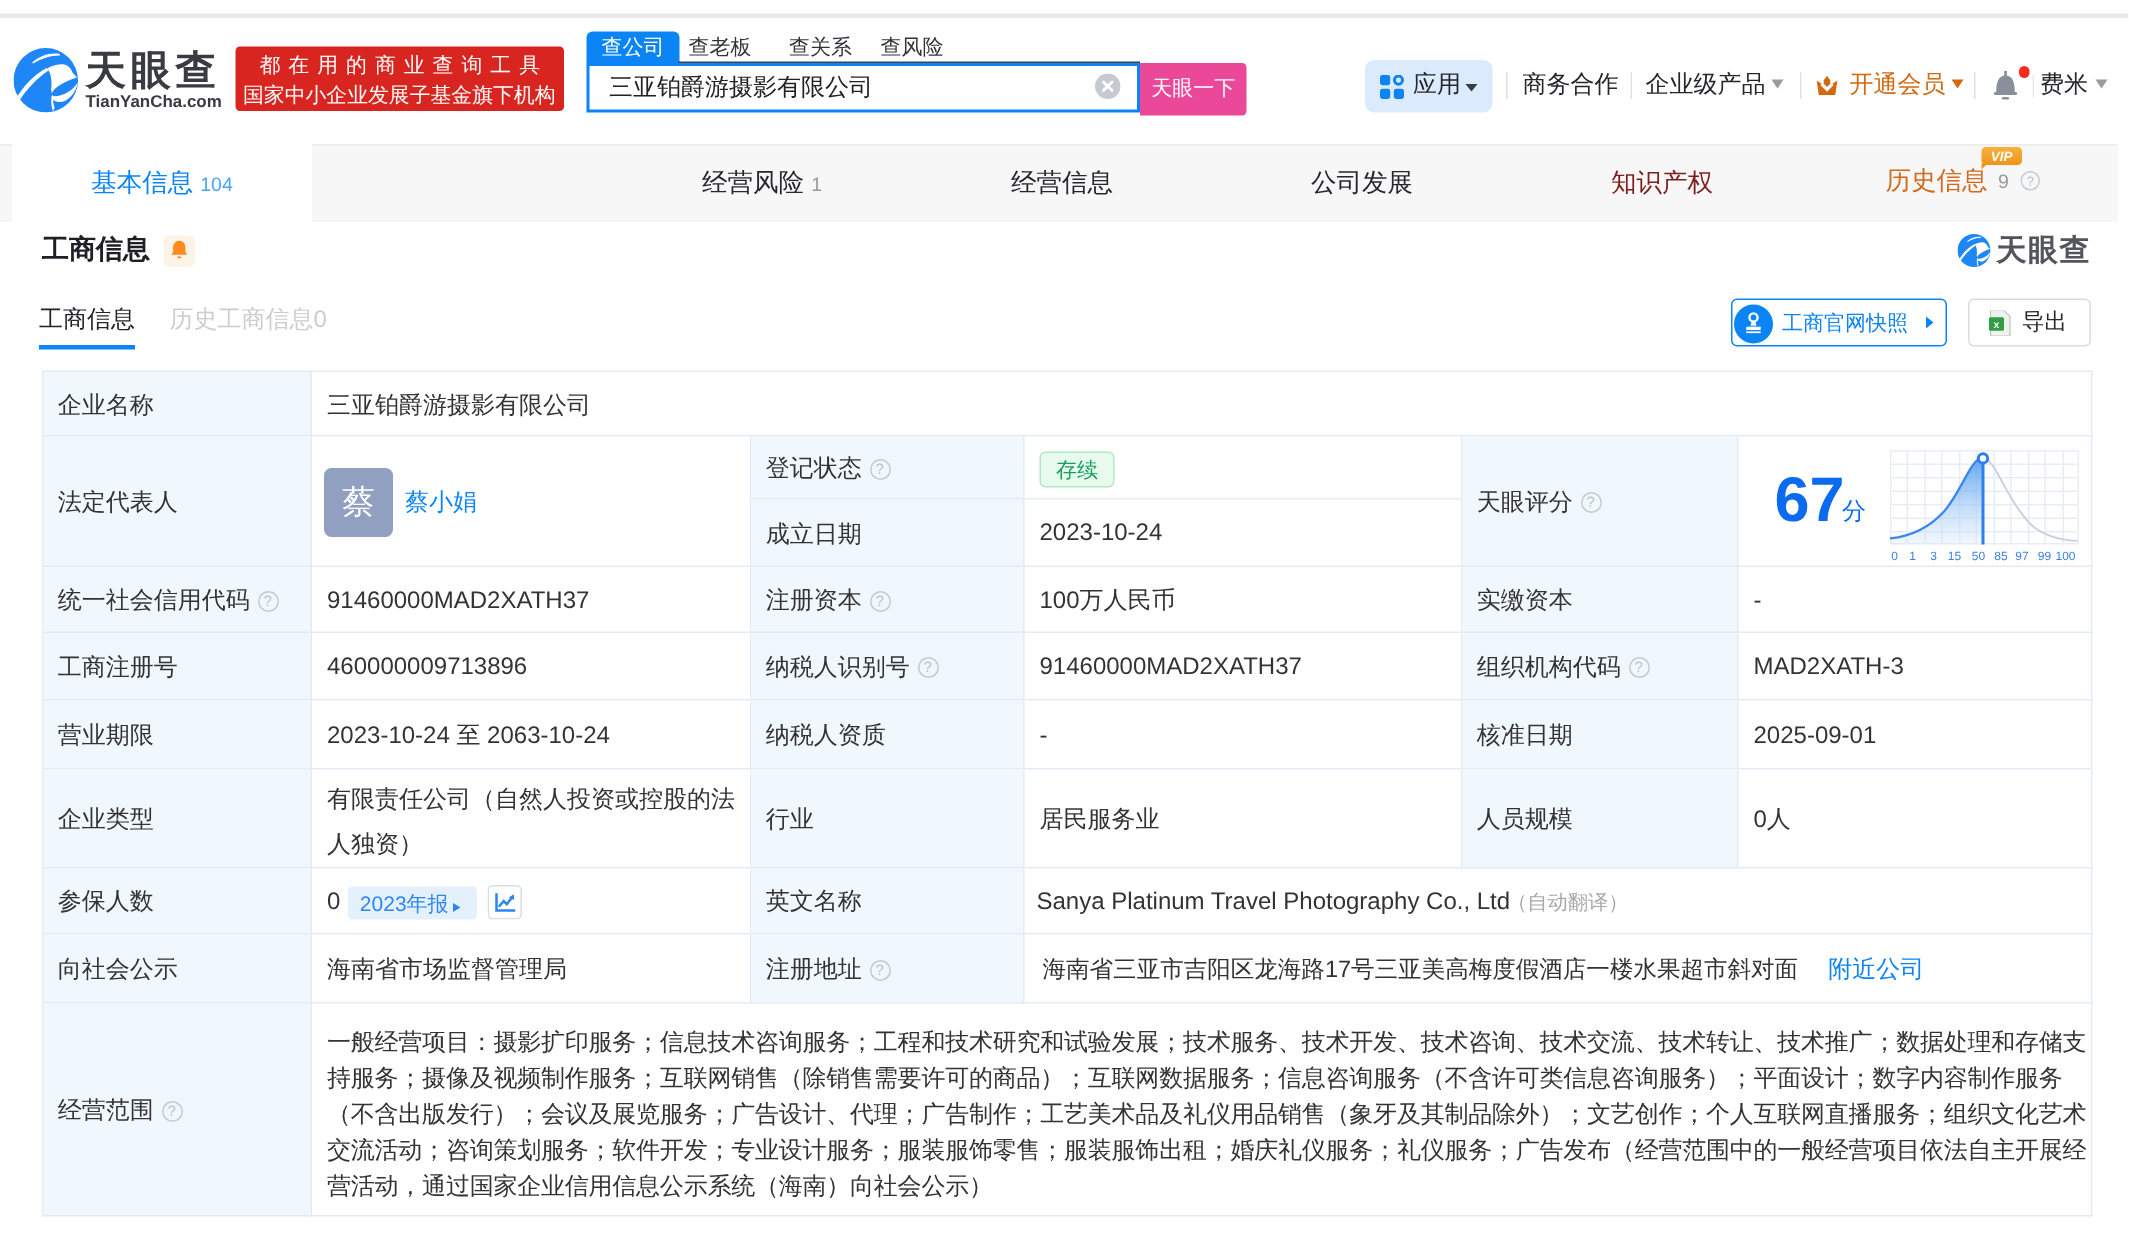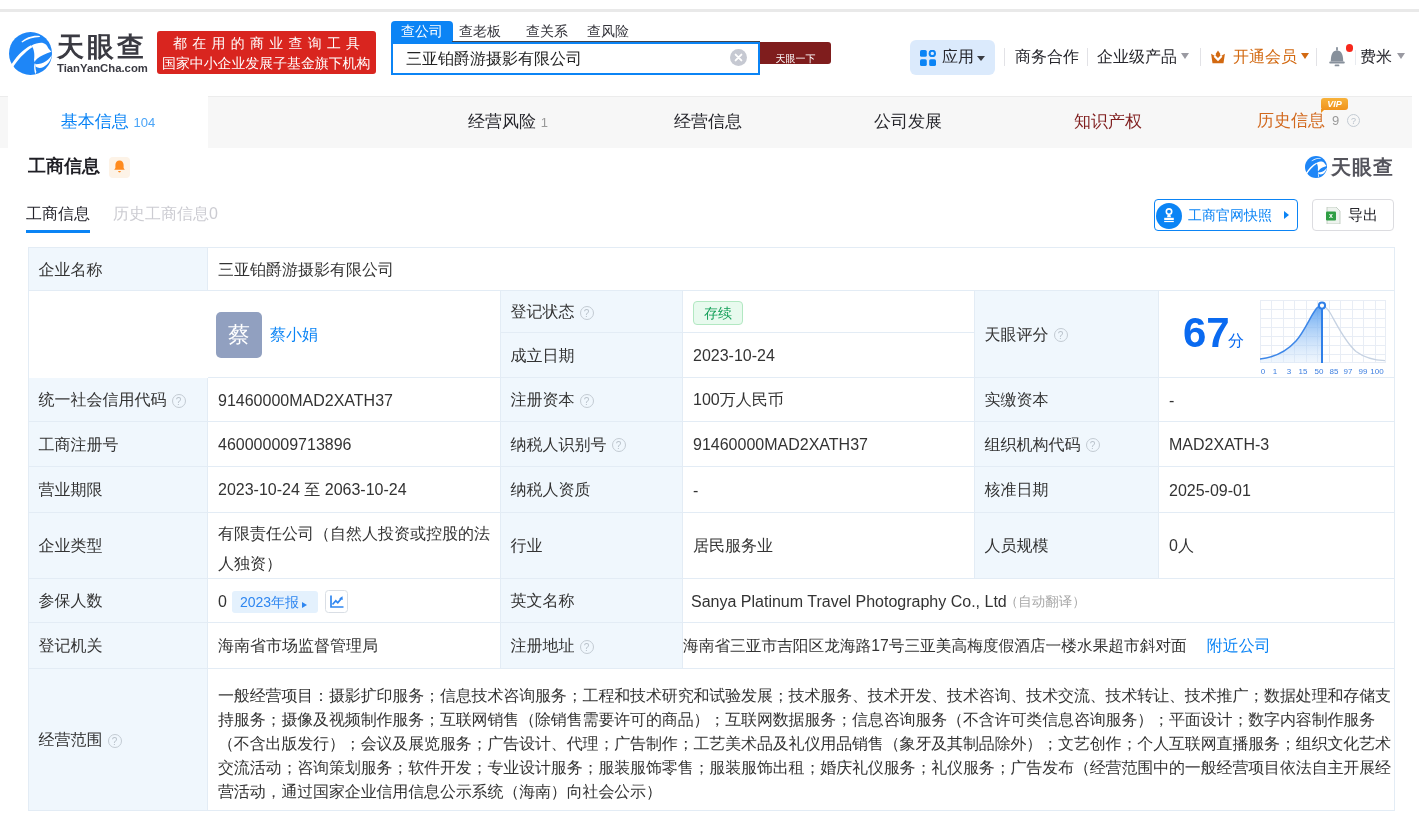--- a/index.html
+++ b/index.html
@@ -37,21 +37,21 @@
 <div class="abs" style="left:459px;top:21px;height:21px;font-size:14px;color:#33333a;line-height:21px">查老板</div>
 <div class="abs" style="left:526px;top:21px;height:21px;font-size:14px;color:#33333a;line-height:21px">查关系</div>
 <div class="abs" style="left:587px;top:21px;height:21px;font-size:14px;color:#33333a;line-height:21px">查风险</div>
 <div class="abs" style="left:452px;top:41px;width:308px;height:1.4px;background:#43444a"></div>
 
 <div class="abs" style="left:391px;top:42px;width:369px;height:33px;border:2px solid #0b84f5;background:#fff;font-size:16px;color:#222;line-height:29px;padding-left:13px">三亚铂爵游摄影有限公司</div>
 <svg class="abs" style="left:730px;top:49px" width="17" height="17" viewBox="0 0 17 17">
       <circle cx="8.5" cy="8.5" r="8.5" fill="#c6c9d2"></circle>
       <path d="M5.6,5.6 L11.4,11.4 M11.4,5.6 L5.6,11.4" stroke="#fff" stroke-width="1.9" stroke-linecap="round"></path>
     </svg>
-<div class="abs" style="left:760px;top:42px;width:71px;height:22px;background:#7f1d1d;border-radius:0 3px 3px 0;color:#fff;font-size:10px;text-align:center;line-height:33px">天眼一下</div>
+<div class="abs" style="left:760px;top:42px;width:71px;height:35px;background:#ec4899;border-radius:0 3px 3px 0;color:#fff;font-size:14px;text-align:center;line-height:33px">天眼一下</div>
 
 <div class="abs" style="left:910px;top:40px;width:85px;height:35px;background:#dbeafc;border-radius:6px"></div>
 <svg class="abs" style="left:920px;top:50px" width="16" height="16" viewBox="0 0 16 16">
  <rect x="0" y="0" width="6.8" height="6.8" rx="1.6" fill="#0b84f5"></rect>
  <circle cx="12.3" cy="3.4" r="2.7" fill="none" stroke="#0b84f5" stroke-width="2"></circle>
  <rect x="0" y="9.2" width="6.8" height="6.8" rx="1.6" fill="#0b84f5"></rect>
  <rect x="9.2" y="9.2" width="6.8" height="6.8" rx="1.6" fill="#0b84f5"></rect>
 </svg>
 <div class="abs" style="left:942px;top:47px;font-size:16px;color:#26262c;line-height:20px">应用</div>
 <div class="abs" style="left:977px;top:56px;width:0;height:0;border:4px solid transparent;border-top:5.5px solid #3a3c42"></div>
@@ -127,20 +127,21 @@
  <path d="M1,0 h9 l4,4 v13 h-13 Z" fill="#eef3ee" stroke="#b9c7b9" stroke-width=".8"></path>
  <rect x="0" y="4.5" width="10" height="9" rx="1" fill="#2f9e44"></rect>
  <text x="5" y="11.4" font-size="7" font-weight="bold" fill="#fff" text-anchor="middle" font-family="Liberation Sans">x</text>
 </svg>
 <div class="abs" style="left:1348px;top:199px;font-size:15px;color:#26262c;line-height:32px">导出</div>
 
 <div class="abs" id="tblc" style="left:28px;top:247px;width:1367px;height:564px">
 <div class="tc lb" style="left:0;top:0;width:179px;height:43px">企业名称</div>
 <div class="tc vl" style="left:179px;top:0;width:1187px;height:43px">三亚铂爵游摄影有限公司</div>
 
+<div class="tc lb" style="left:0;top:43px;width:179px;height:87px">法定代表人</div>
 <div class="tc vl" style="left:179px;top:43px;width:293px;height:87px">
         <span style="display:inline-block;margin-left:-2px;width:46px;height:46px;background:#91a0c0;border-radius:5px;color:#fff;font-size:22px;text-align:center;line-height:46px">蔡</span>
         <span class="blue" style="margin-left:8px">蔡小娟</span>
       </div>
 <div class="tc lb" style="left:472px;top:43px;width:182px;height:42px">登记状态<span class="q">?</span></div>
 <div class="tc vl" style="left:654px;top:43px;width:292px;height:42px">
         <span style="display:inline-block;padding:0 10px;height:24px;line-height:23px;border:1px solid #b2e8c2;background:#e8faee;color:#16a05a;font-size:14px;border-radius:4px">存续</span>
       </div>
 <div class="tc lb" style="left:472px;top:85px;width:182px;height:45px">成立日期</div>
 <div class="tc vl" style="left:654px;top:85px;width:292px;height:45px">2023-10-24</div>
@@ -210,24 +211,24 @@
 <div class="tc lb" style="left:0;top:331px;width:179px;height:44px">参保人数</div>
 <div class="tc vl" style="left:179px;top:331px;width:293px;height:44px">0<span style="display:inline-block;margin-left:5px;padding:0 8px;height:22px;line-height:22px;background:#e4f1fd;color:#2e86f0;font-size:14px;border-radius:3px">2023年报<span style="display:inline-block;width:0;height:0;border:3.5px solid transparent;border-left:5px solid #2e86f0;vertical-align:-1px;margin-left:3px"></span></span><svg style="margin-left:7px" width="23" height="23" viewBox="0 0 23 23">
           <rect x="0.5" y="0.5" width="22" height="22" rx="3" fill="#fff" stroke="#d9dee5"></rect>
           <path d="M6,5.5 V17 H18.5" stroke="#2f86f0" stroke-width="1.7" fill="none"></path>
           <path d="M7.5,14.5 L10.8,10.8 L12.8,12.8 L16.2,8.6" stroke="#2f86f0" stroke-width="1.7" fill="none"></path>
           <path d="M17.5,6.2 L17.8,10 L14.2,8.4 Z" fill="#2f86f0"></path>
         </svg></div>
 <div class="tc lb" style="left:472px;top:331px;width:182px;height:44px">英文名称</div>
 <div class="tc vl" style="left:654px;top:331px;width:712px;height:44px;padding-left:8px">Sanya Platinum Travel Photography Co., Ltd<span style="color:#a8a8a8;font-size:13.5px;margin-left:-2px">（自动翻译）</span></div>
 
-<div class="tc lb" style="left:0;top:375px;width:179px;height:46px">登记机关</div>
+<div class="tc lb" style="left:0;top:375px;width:179px;height:46px">向社会公示</div>
 <div class="tc vl" style="left:179px;top:375px;width:293px;height:46px">海南省市场监督管理局</div>
 <div class="tc lb" style="left:472px;top:375px;width:182px;height:46px">注册地址<span class="q">?</span></div>
-<div class="tc vl" style="left:654px;top:375px;width:712px;height:46px;padding-left:0;font-size:15.7px">海南省三亚市吉阳区龙海路17号三亚美高梅度假酒店一楼水果超市斜对面<span class="blue" style="margin-left:20px;font-size:16px">附近公司</span></div>
+<div class="tc vl" style="left:654px;top:375px;width:712px;height:46px;padding-left:12px;font-size:15.7px">海南省三亚市吉阳区龙海路17号三亚美高梅度假酒店一楼水果超市斜对面<span class="blue" style="margin-left:20px;font-size:16px">附近公司</span></div>
 
 <div class="tc lb" style="left:0;top:421px;width:179px;height:142px">经营范围<span class="q">?</span></div>
 <div class="tc vl" style="left:179px;top:421px;width:1187px;height:142px;display:block;padding-top:15px;line-height:24px;white-space:nowrap;letter-spacing:-0.15px;overflow:hidden">
 <div>一般经营项目：摄影扩印服务；信息技术咨询服务；工程和技术研究和试验发展；技术服务、技术开发、技术咨询、技术交流、技术转让、技术推广；数据处理和存储支</div>
 <div>持服务；摄像及视频制作服务；互联网销售（除销售需要许可的商品）；互联网数据服务；信息咨询服务（不含许可类信息咨询服务）；平面设计；数字内容制作服务</div>
 <div>（不含出版发行）；会议及展览服务；广告设计、代理；广告制作；工艺美术品及礼仪用品销售（象牙及其制品除外）；文艺创作；个人互联网直播服务；组织文化艺术</div>
 <div>交流活动；咨询策划服务；软件开发；专业设计服务；服装服饰零售；服装服饰出租；婚庆礼仪服务；礼仪服务；广告发布（经营范围中的一般经营项目依法自主开展经</div>
 <div>营活动，通过国家企业信用信息公示系统（海南）向社会公示）</div>
 </div>
 </div>

